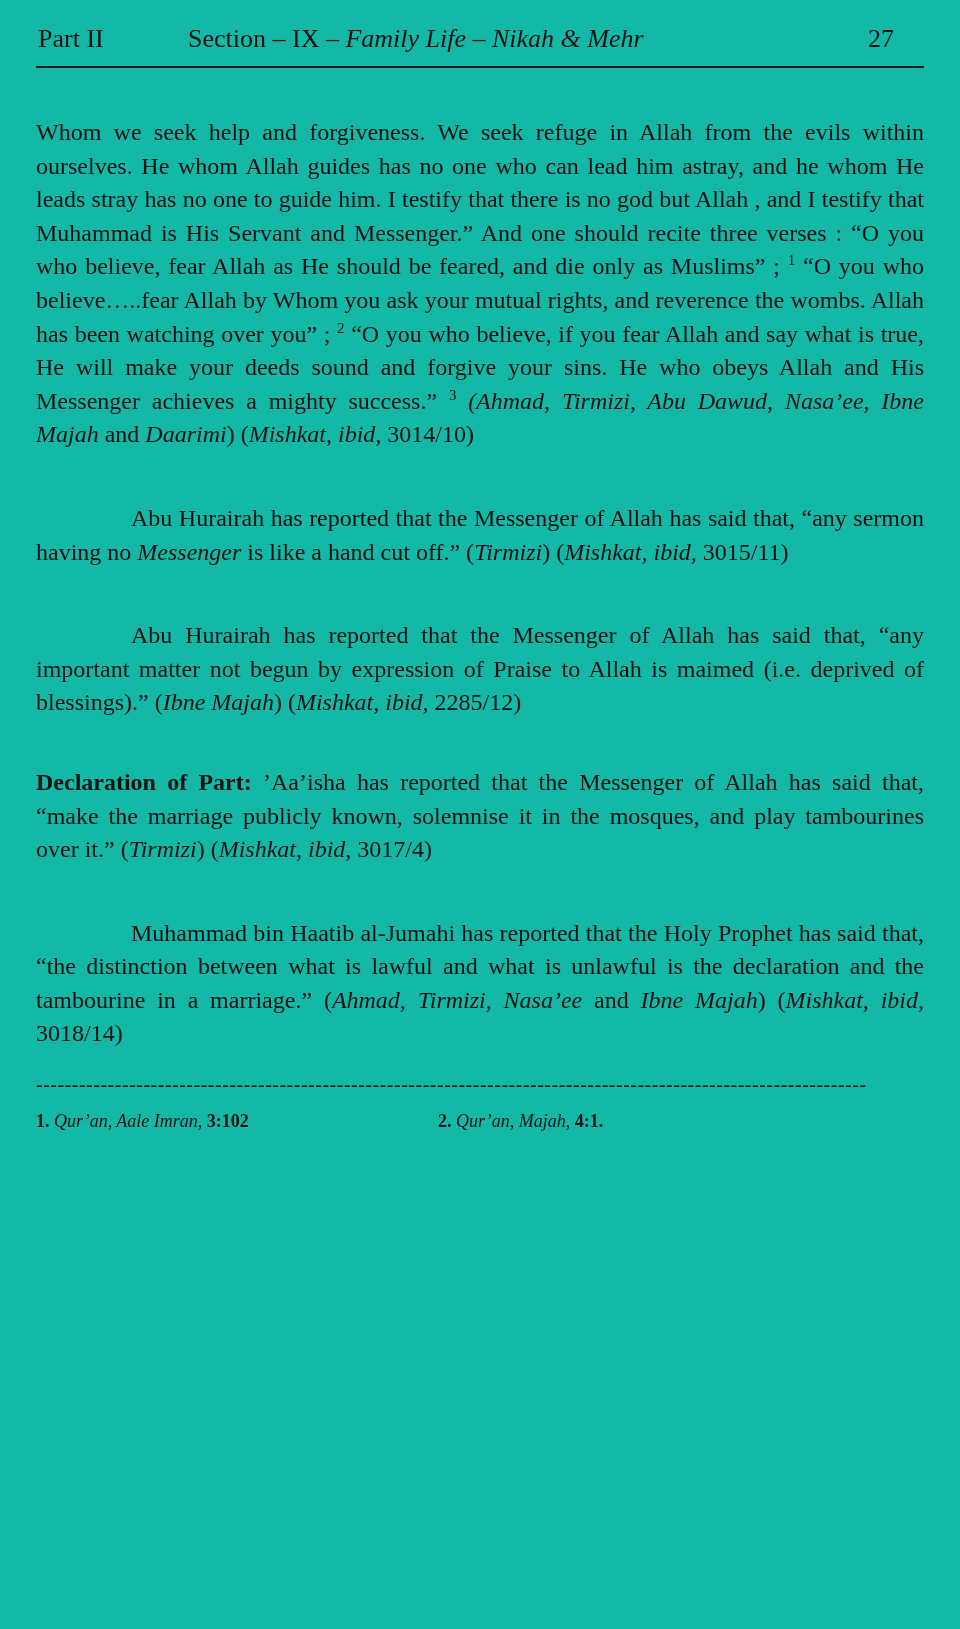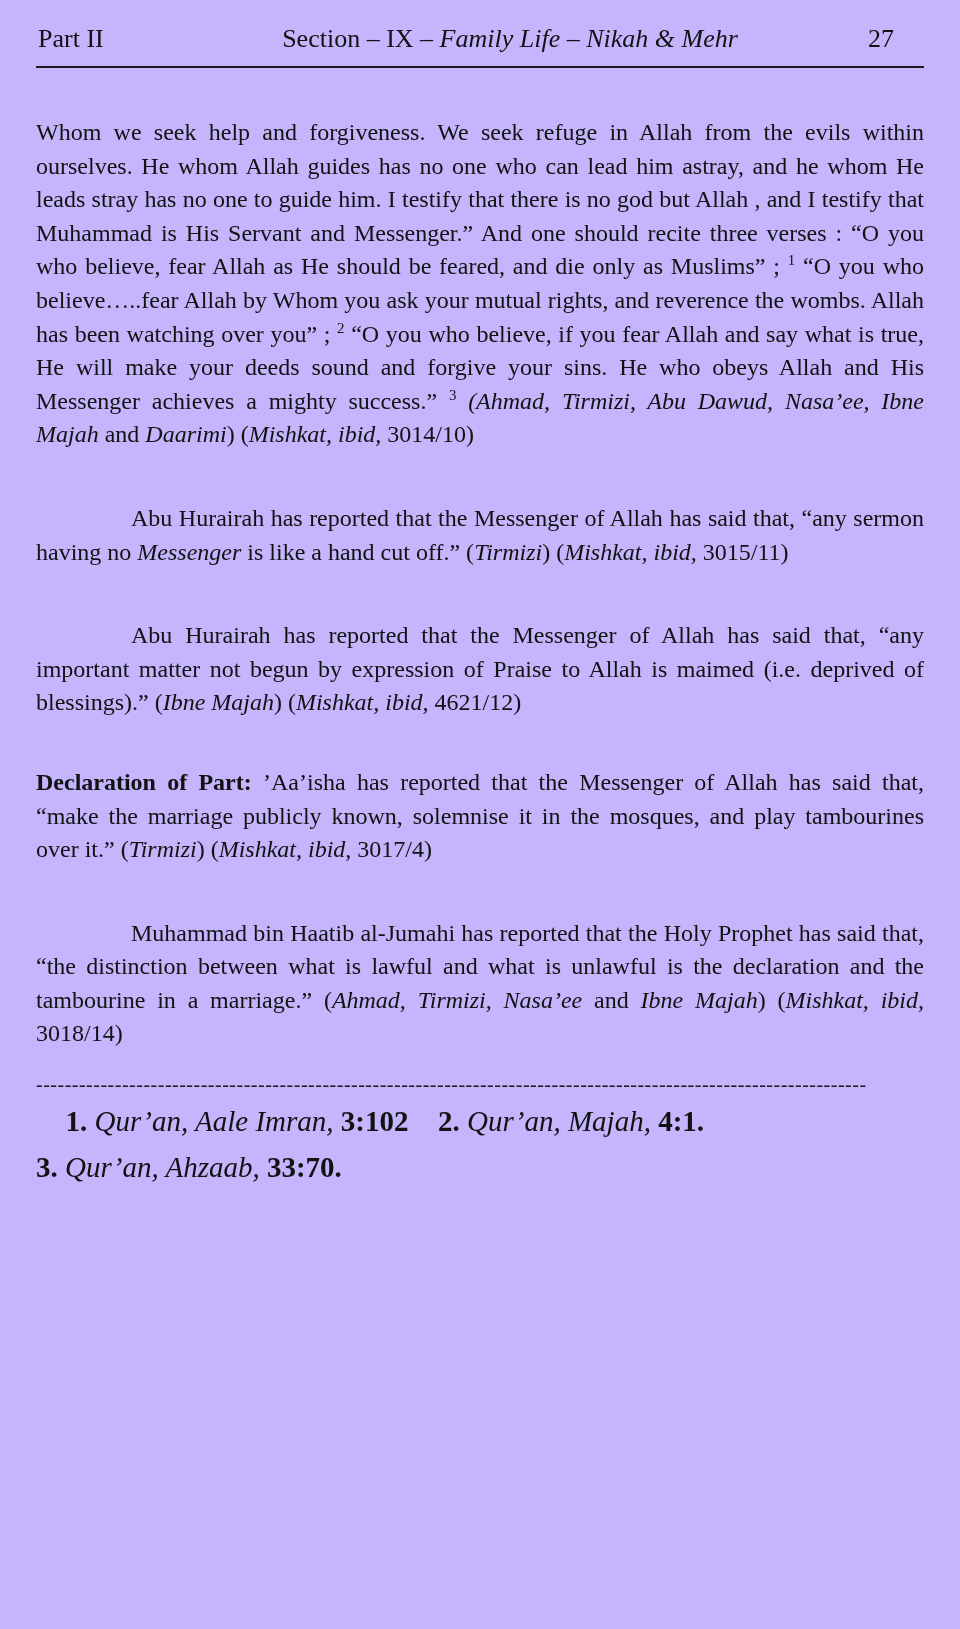--- a/index.html
+++ b/index.html
@@ -1,32 +1,32 @@
 <!DOCTYPE html>
 <html><head>
 <meta charset="utf-8">
 <style>
   * { margin: 0; padding: 0; box-sizing: border-box; }
   html, body { background: #e8e8e8; }
   body { width: 960px; font-family: "Liberation Serif", "DejaVu Serif", serif; }
   .page {
     width: 960px;
     min-height: 1629px;
-    background: #c4b5fd;
+    background: #14b8a6;
     color: #121212;
     padding: 24px 36px 40px 36px;
   }
   .header {
     display: flex;
     align-items: baseline;
     font-size: 26px;
     padding: 0 2px;
   }
   .h-left  { width: 150px; text-align: left; }
-  .h-center{ flex: 1; text-align: center; }
+  .h-center{ flex: 1; text-align: left; }
   .h-right { width: 90px; text-align: right; padding-right: 28px; }
   .header-rule {
     border: none;
     border-top: 2px solid #1c1c1c;
     margin: 12px 0 0 0;
   }
   main {
     margin-top: 48px;
     font-size: 24px;
     line-height: 1.40;
@@ -40,48 +40,45 @@
   .bd { font-weight: bold; }
   sup { font-size: 0.62em; line-height: 0; }
   footer { margin-top: 22px; }
   .sep {
     white-space: nowrap;
     overflow: hidden;
     font-size: 20px;
     letter-spacing: 0.5px;
     color: #1c1c1c;
   }
-  .fn-row { display: flex; font-size: 29px; line-height: 1.45; margin-top: 4px; text-align: center; }
+  .fn-row { display: flex; font-size: 18px; line-height: 1.45; margin-top: 12px; }
   .fn-col1 { width: 402px; }
 </style>
 </head>
 <body>
 
 <div class="page">
 
   <header class="header">
     <span class="h-left">Part II</span>
     <span class="h-center"><span>Section – IX – </span><span class="it">Family Life – Nikah &amp; Mehr</span></span>
     <span class="h-right">27</span>
   </header>
 
   <hr class="header-rule">
 
   <main>
     <p class="para"><span>Whom we seek help and forgiveness. We seek refuge in Allah from the evils within ourselves. He whom Allah guides has no one who can lead him astray, and he whom He leads stray has no one to guide him. I testify that there is no god but Allah , and I testify that Muhammad is His Servant and Messenger.” And one should recite three verses : “O you who believe, fear Allah as He should be feared, and die only as Muslims” ; </span><sup>1</sup><span> “O you who believe…..fear Allah by Whom you ask your mutual rights, and reverence the wombs. Allah has been watching over you” ; </span><sup>2</sup><span> “O you who believe, if  you  fear Allah and say what is true, He will make your deeds sound and forgive your sins. He who obeys Allah and His Messenger achieves a mighty success.” </span><sup>3</sup><span> </span><span class="it">(Ahmad, Tirmizi, Abu Dawud, Nasa’ee, Ibne Majah</span><span> and </span><span class="it">Daarimi</span><span>) (</span><span class="it">Mishkat, ibid,</span><span> 3014/10)</span></p>
     <p class="para indent"><span>Abu Hurairah has reported that the Messenger of Allah has said that, “any    sermon having no </span><span class="it">Messenger</span><span> is like a hand cut off.” (</span><span class="it">Tirmizi</span><span>) (</span><span class="it">Mishkat, ibid,</span><span> 3015/11)</span></p>
-    <p class="para tight indent"><span>Abu Hurairah has reported that the Messenger of Allah has said that, “any important matter not begun by expression of Praise to Allah is maimed (i.e. deprived of blessings).” (</span><span class="it">Ibne Majah</span><span>) (</span><span class="it">Mishkat, ibid,</span><span> 4621/12)</span></p>
+    <p class="para tight indent"><span>Abu Hurairah has reported that the Messenger of Allah has said that, “any important matter not begun by expression of Praise to Allah is maimed (i.e. deprived of blessings).” (</span><span class="it">Ibne Majah</span><span>) (</span><span class="it">Mishkat, ibid,</span><span> 2285/12)</span></p>
     <p class="para"><span class="bd">Declaration of Part:</span><span> ’Aa’isha has reported that the Messenger of Allah has said that, “make the marriage publicly known, solemnise it in the mosques, and play tambourines over it.” (</span><span class="it">Tirmizi</span><span>) (</span><span class="it">Mishkat, ibid,</span><span> 3017/4)</span></p>
     <p class="para last indent"><span>Muhammad bin Haatib al-Jumahi has reported that the Holy Prophet has said that, “the distinction between what is lawful and what is unlawful is the declaration and   the tambourine in a marriage.” (</span><span class="it">Ahmad, Tirmizi, Nasa’ee</span><span> and </span><span class="it">Ibne Majah</span><span>) (</span><span class="it">Mishkat, ibid,</span><span> 3018/14)</span></p>
   </main>
 
   <footer>
     <div class="sep">--------------------------------------------------------------------------------------------------------------------</div>
     <div class="fn-row">
       <span class="fn-col1"><span class="bd">1.  </span><span class="it">Qur’an, Aale Imran, </span><span class="bd">3:102</span></span>
       <span><span class="bd">2.  </span><span class="it">Qur’an, Majah, </span><span class="bd">4:1.</span></span>
     </div>
-    <div class="fn-row">
-      <span><span class="bd">3.  </span><span class="it">Qur’an, Ahzaab, </span><span class="bd">33:70.</span></span>
-    </div>
   </footer>
 
 </div>
 
 </body></html>

